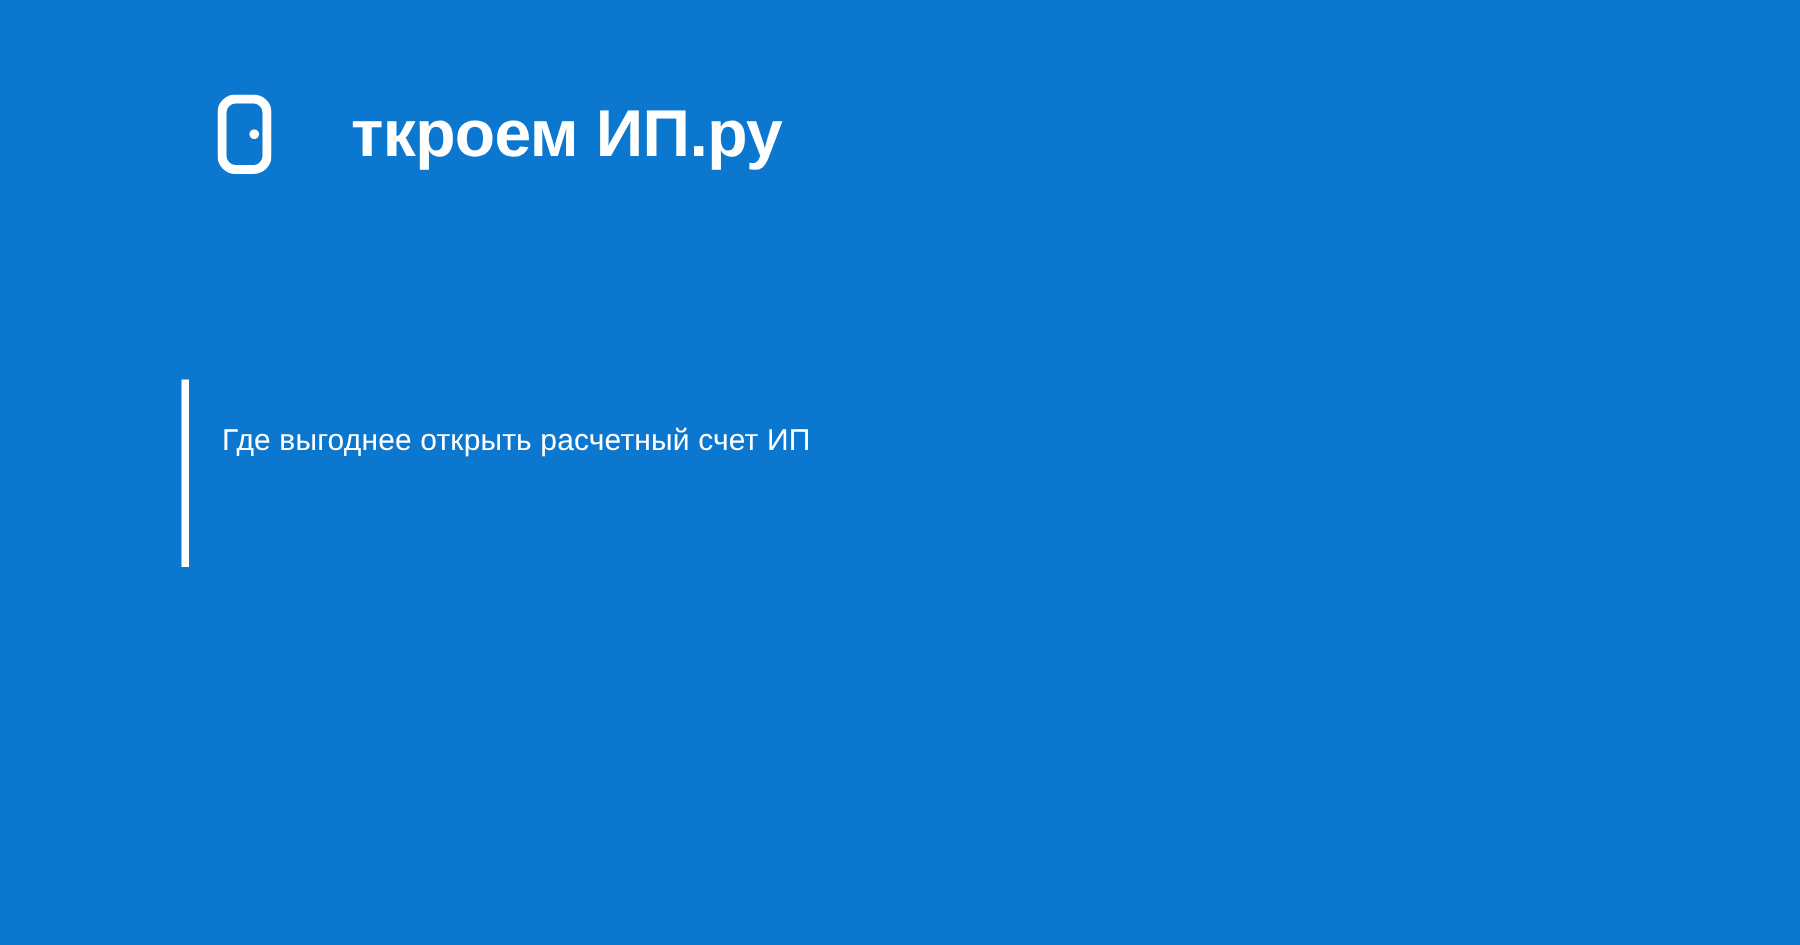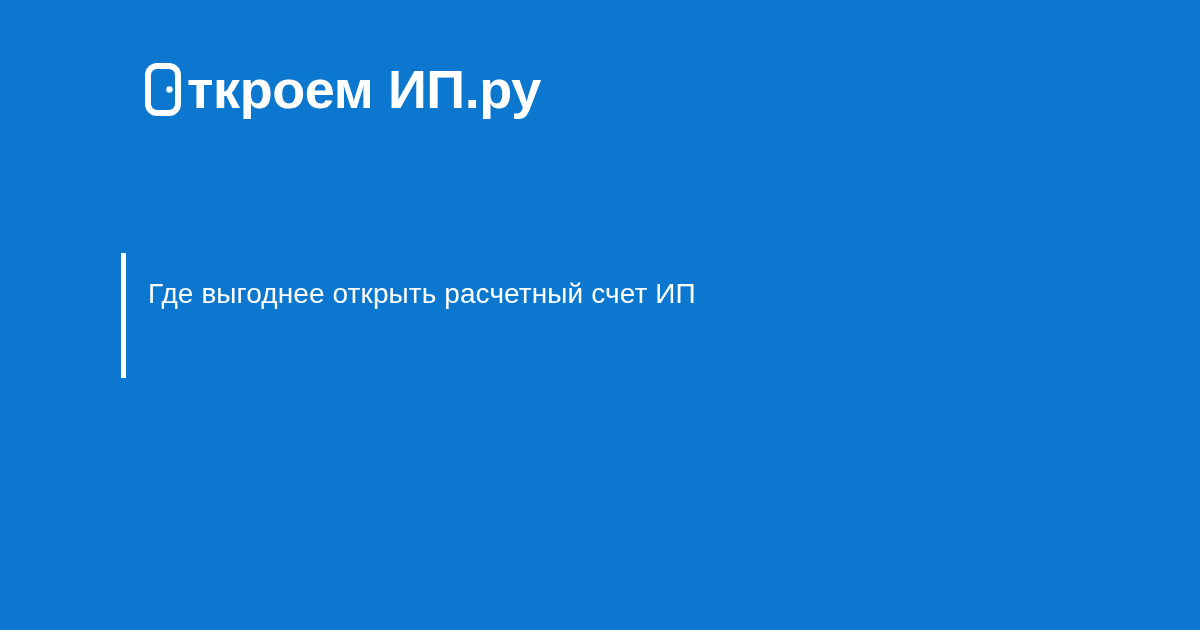--- a/index.html
+++ b/index.html
@@ -42,26 +42,27 @@
     margin-right: 6px;
   }
   .brand-mark svg {
     display: block;
     width: 36px;
     height: 53px;
   }
 
   .brand-text {
     color: #ffffff;
-    font-size: 54px;
+    font-size: 44px;
     font-weight: 700;
     letter-spacing: -0.4px;
     line-height: 53px;
     white-space: nowrap;
     display: block;
+    margin-left: 47px;
   }
 
   
   .headline-block {
     position: absolute;
     left: 121px;
     top: 253px;
     height: 125px;
     display: flex;
     align-items: flex-start;
@@ -85,21 +86,21 @@
     font-size: 41px;
     font-weight: 700;
     line-height: 48px;
     letter-spacing: -0.2px;
     margin: 0;
     white-space: nowrap;
   }
 
   .og-subtitle {
     color: #ffffff;
-    font-size: 28px;
+    font-size: 20px;
     font-weight: 400;
     line-height: 30px;
     letter-spacing: 0.1px;
     margin: 20px 0 0 0;
     white-space: nowrap;
   }
 </style>
 </head>
 <body>
 

